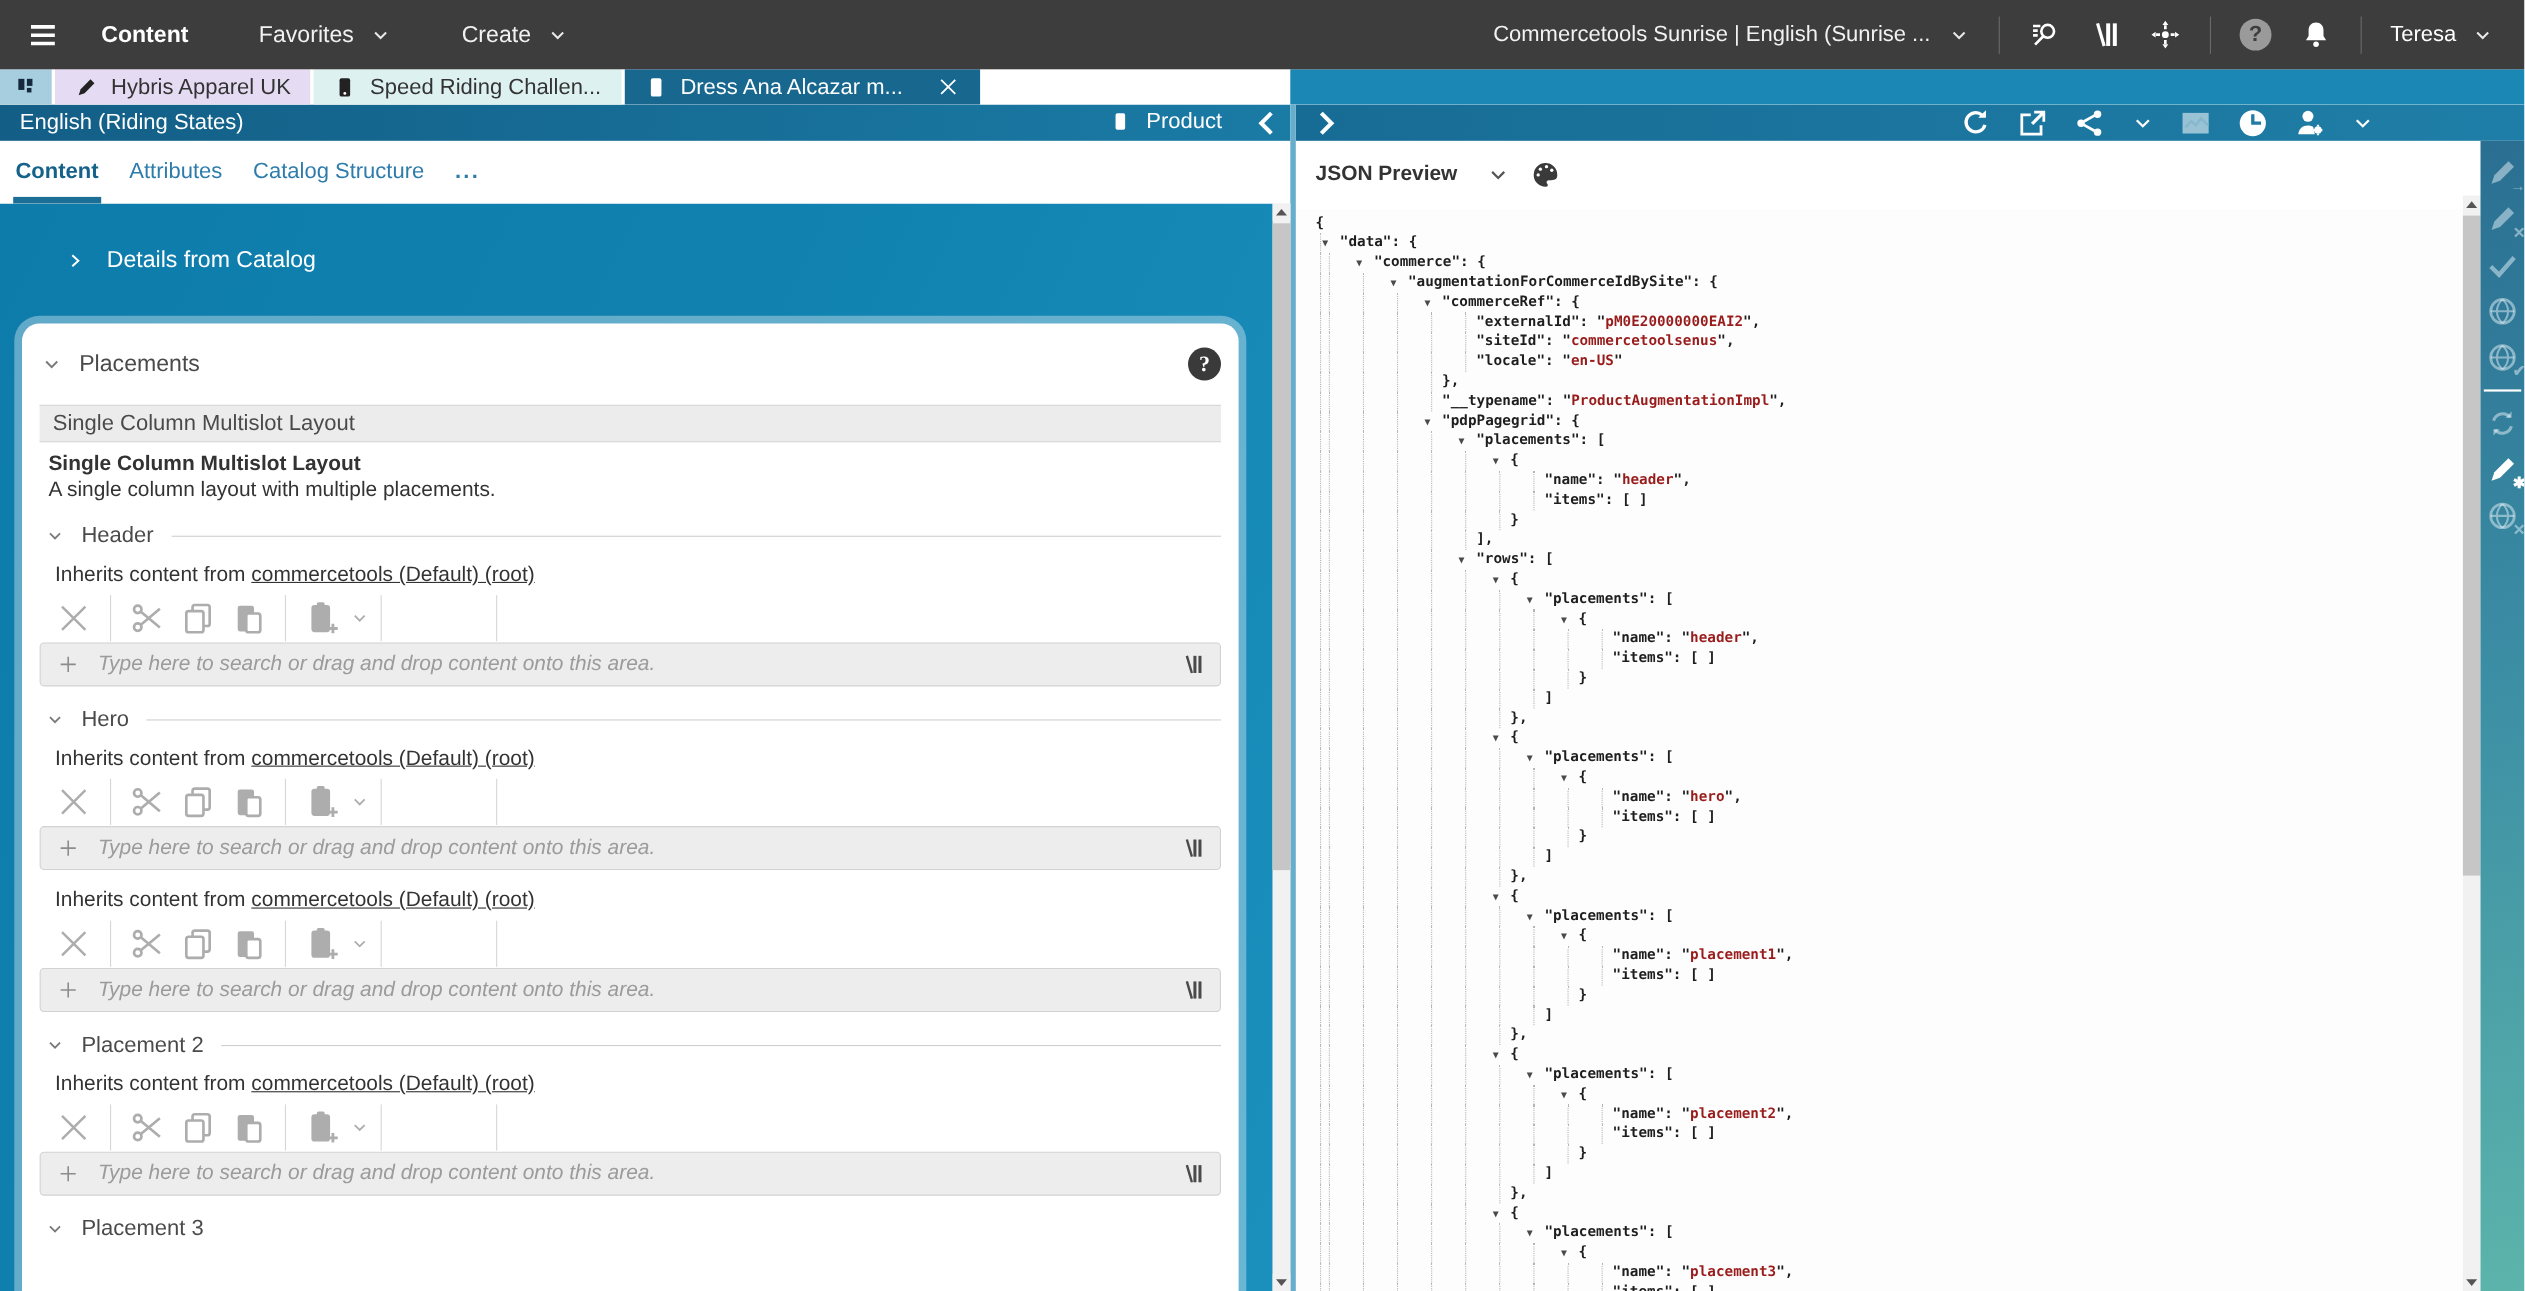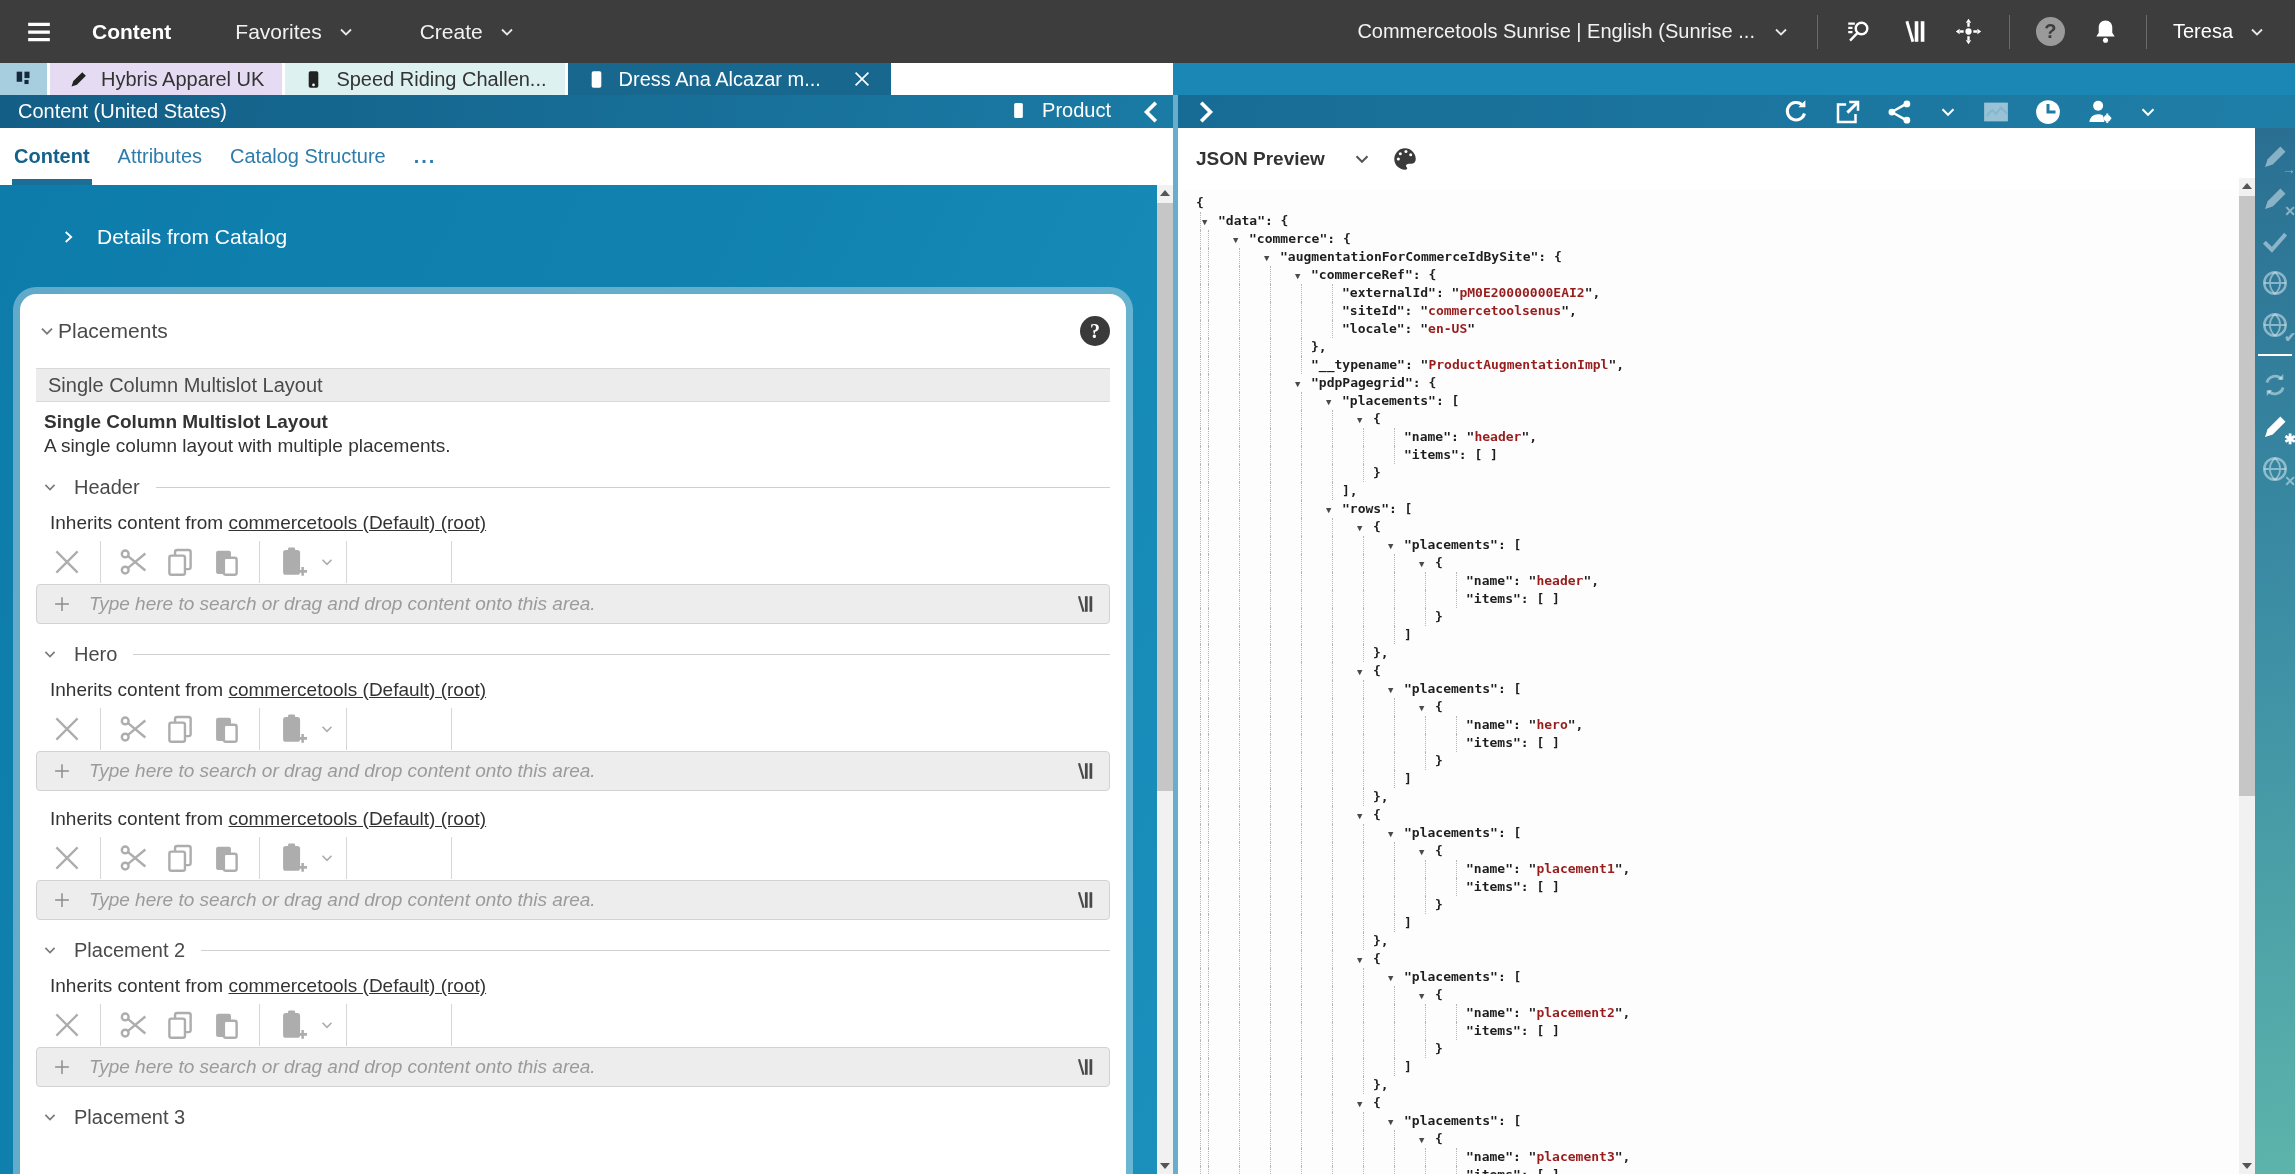--- a/index.html
+++ b/index.html
@@ -65,21 +65,21 @@
   .ltab.active::after{content:"";position:absolute;left:0;right:0;bottom:0;height:6px;background:#1b6e96}
   .ltab.more{color:#2e7cab;font-weight:bold;letter-spacing:2px}
 
   
   .lcontent{position:absolute;left:0;top:185px;width:1157px;height:989px;overflow:hidden;
             background:linear-gradient(115deg,#0d7cab 0%,#1182b0 45%,#1b90bd 100%)}
   .details-row{margin:40px 0 0 57px;display:flex;align-items:center;gap:18px;color:#fff;font-size:21px}
   .details-row .ic{width:22px;height:22px;color:#fff}
   .card{margin:45px 0 0 20px;width:1106px;min-height:980px;background:#fff;border-radius:16px;
         box-shadow:0 0 0 7px rgba(255,255,255,.35);padding:22px 16px 40px 16px;box-sizing:border-box}
-  .card-head{display:flex;align-items:center;font-size:21px;color:#4a4a4a;height:30px}
+  .card-head{display:flex;align-items:center;gap:14px;font-size:21px;color:#4a4a4a;height:30px}
   .card-head .ic{width:22px;height:22px;color:#7a7a7a}
   .qmark{margin-left:auto;width:30px;height:30px;border-radius:50%;background:#3a3a3a;color:#fff;
          font-size:20px;font-weight:bold;display:flex;align-items:center;justify-content:center;font-family:"Liberation Serif",serif}
   .layout-bar{margin-top:22px;height:32px;background:#ececec;border-top:1px solid #d9d9d9;border-bottom:1px solid #d9d9d9;
               display:flex;align-items:center;padding:0 12px;font-size:20px;color:#4a4a4a}
   .layout-title{margin-top:8px;padding-left:8px;font-size:19px;font-weight:bold;color:#333;line-height:24px}
   .layout-desc{padding-left:8px;font-size:19px;color:#333;line-height:24px}
   .site-note{font-size:19px;color:#333;text-align:right;line-height:24px;margin-top:2px}
 
   .section + .section{margin-top:15px}
@@ -256,21 +256,21 @@
         <span class="ic tclose">
           <svg viewBox="0 0 24 24">
             <path d="M5 5l14 14M19 5L5 19" stroke="currentColor" stroke-width="1.8" fill="none"></path>
           </svg>
         </span>
       </div>
     </div>
 </div>
 
 <div class="lheader">
-  <span class="locale">Content (United States)</span>
+  <span class="locale">English (Riding States)</span>
   <div class="right">
     <span class="ic ptype-ic" id="ptype-ic">
         <svg viewBox="0 0 24 24">
           <rect x="6.5" y="2.5" width="11" height="19" rx="2" fill="currentColor"></rect>
           <circle cx="12" cy="18.2" r="1.5" fill="#fff"></circle>
         </svg>
       </span>
     <span class="ptype">Product</span>
     <span class="ic hchev" id="chev-l">
         <svg viewBox="0 0 24 24">

